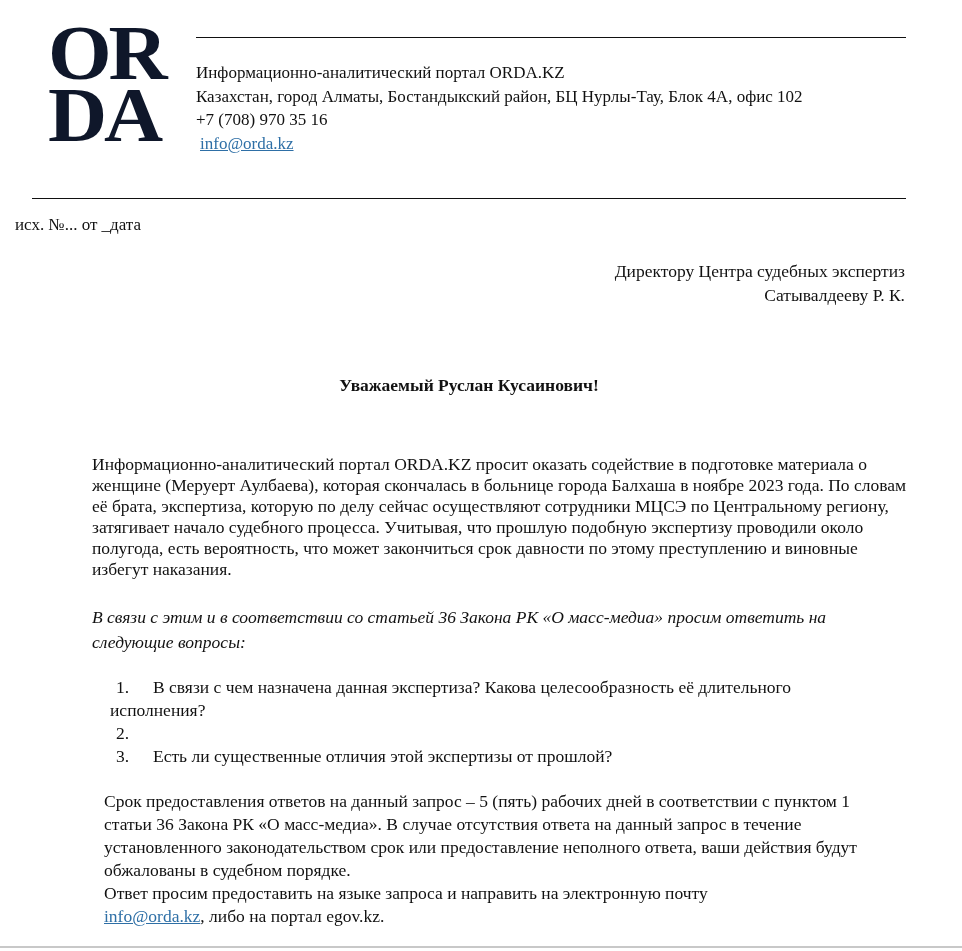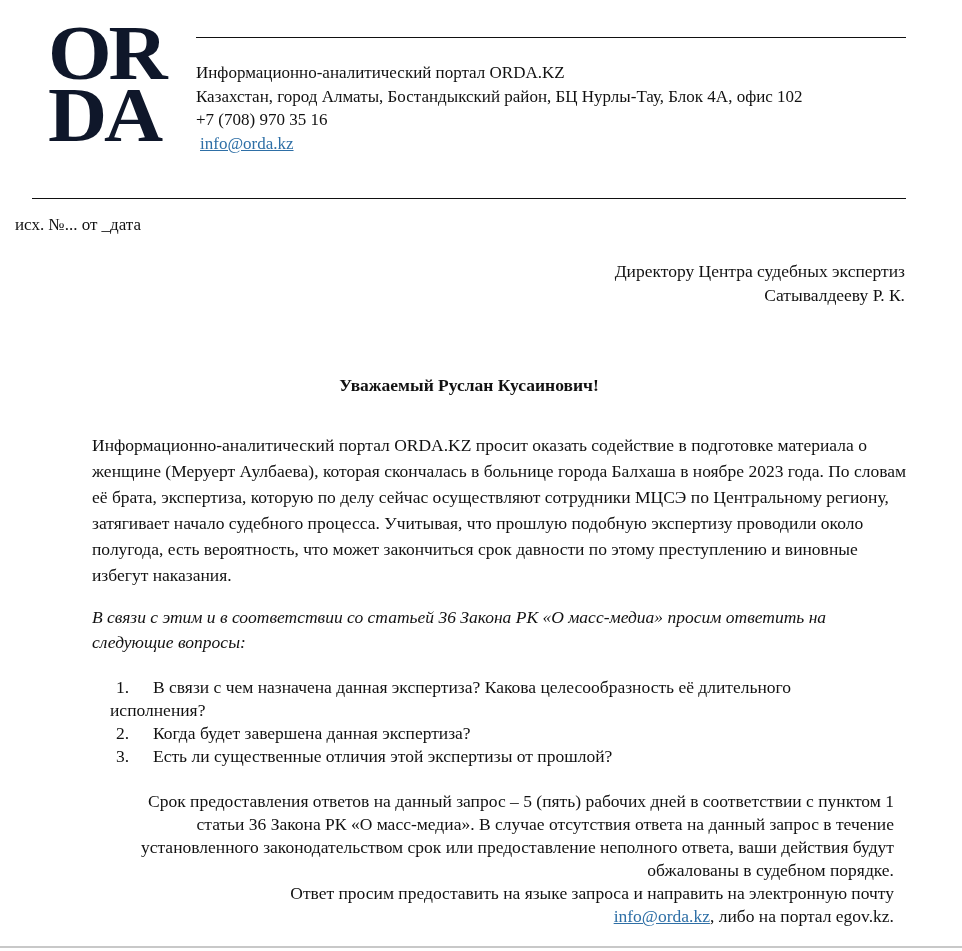--- a/index.html
+++ b/index.html
@@ -8,27 +8,27 @@
   .abs { position: absolute; }
   .logo { left: 48px; top: 22px; width: 125px; font-family: Liberation Serif, serif;
           font-weight: 900; font-size: 78px; line-height: 62px; letter-spacing: -3px; color: #0f172a; }
   .logo div { transform: scaleX(1.05); transform-origin: left; }
   .rule { height: 1px; background: #111; }
   .hdr { left: 196px; top: 61px; font-size: 17px; line-height: 23.5px; }
   .link { color: #2e6fa6; text-decoration: underline; }
   .num { left: 15px; top: 215px; font-size: 17px; }
   .addr { right: 57px; top: 260px; text-align: right; font-weight: normal; font-size: 17.5px; line-height: 23.5px; }
   .greet { left: 0; width: 938px; top: 375px; text-align: center; font-weight: bold; font-size: 17.5px; }
-  .p1 { left: 92px; top: 432px; width: 820px; font-size: 17.5px; line-height: 26px; }
+  .p1 { left: 92px; top: 454px; width: 820px; font-size: 17.5px; line-height: 21px; }
   .p2 { left: 92px; top: 605px; width: 820px; font-size: 17.5px; line-height: 25px; font-style: italic; }
   .list { left: 110px; top: 676px; width: 790px; font-size: 17.5px; line-height: 23px; }
   .li { display: flex; }
   .li .n { width: 43px; padding-left: 6px; box-sizing: border-box; }
   .li-cont { padding-left: 0; }
-  .p3 { left: 104px; top: 790px; width: 790px; font-size: 17.5px; line-height: 23px; text-align: right; }
+  .p3 { left: 104px; top: 790px; width: 790px; font-size: 17.5px; line-height: 23px; }
   .bottom-rule { left: 0; top: 946px; width: 962px; height: 2px; background: #c8c8c8; }
 </style>
 </head>
 <body>
 
 <div class="abs logo">
   <div>OR</div>
   <div>DA</div>
 </div>
 
@@ -57,21 +57,20 @@
 <div class="abs p2">В связи с этим и в соответствии со статьей 36 Закона РК «О масс-медиа» просим ответить на следующие вопросы:</div>
 
 <div class="abs list">
   <div class="li">
     <span class="n">1.</span>
     <span>В связи с чем назначена данная экспертиза? Какова целесообразность её длительного</span>
   </div>
   <div class="li-cont">исполнения?</div>
   <div class="li">
     <span class="n">2.</span>
-    <span>Когда будет завершена данная экспертиза?</span>
   </div>
   <div class="li">
     <span class="n">3.</span>
     <span>Есть ли существенные отличия этой экспертизы от прошлой?</span>
   </div>
 </div>
 
 <div class="abs p3">
   <div>Срок предоставления ответов на данный запрос – 5 (пять) рабочих дней в соответствии с пунктом 1 статьи 36 Закона РК «О масс-медиа». В случае отсутствия ответа на данный запрос в течение установленного законодательством срок или предоставление неполного ответа, ваши действия будут обжалованы в судебном порядке.</div>
   <div>

